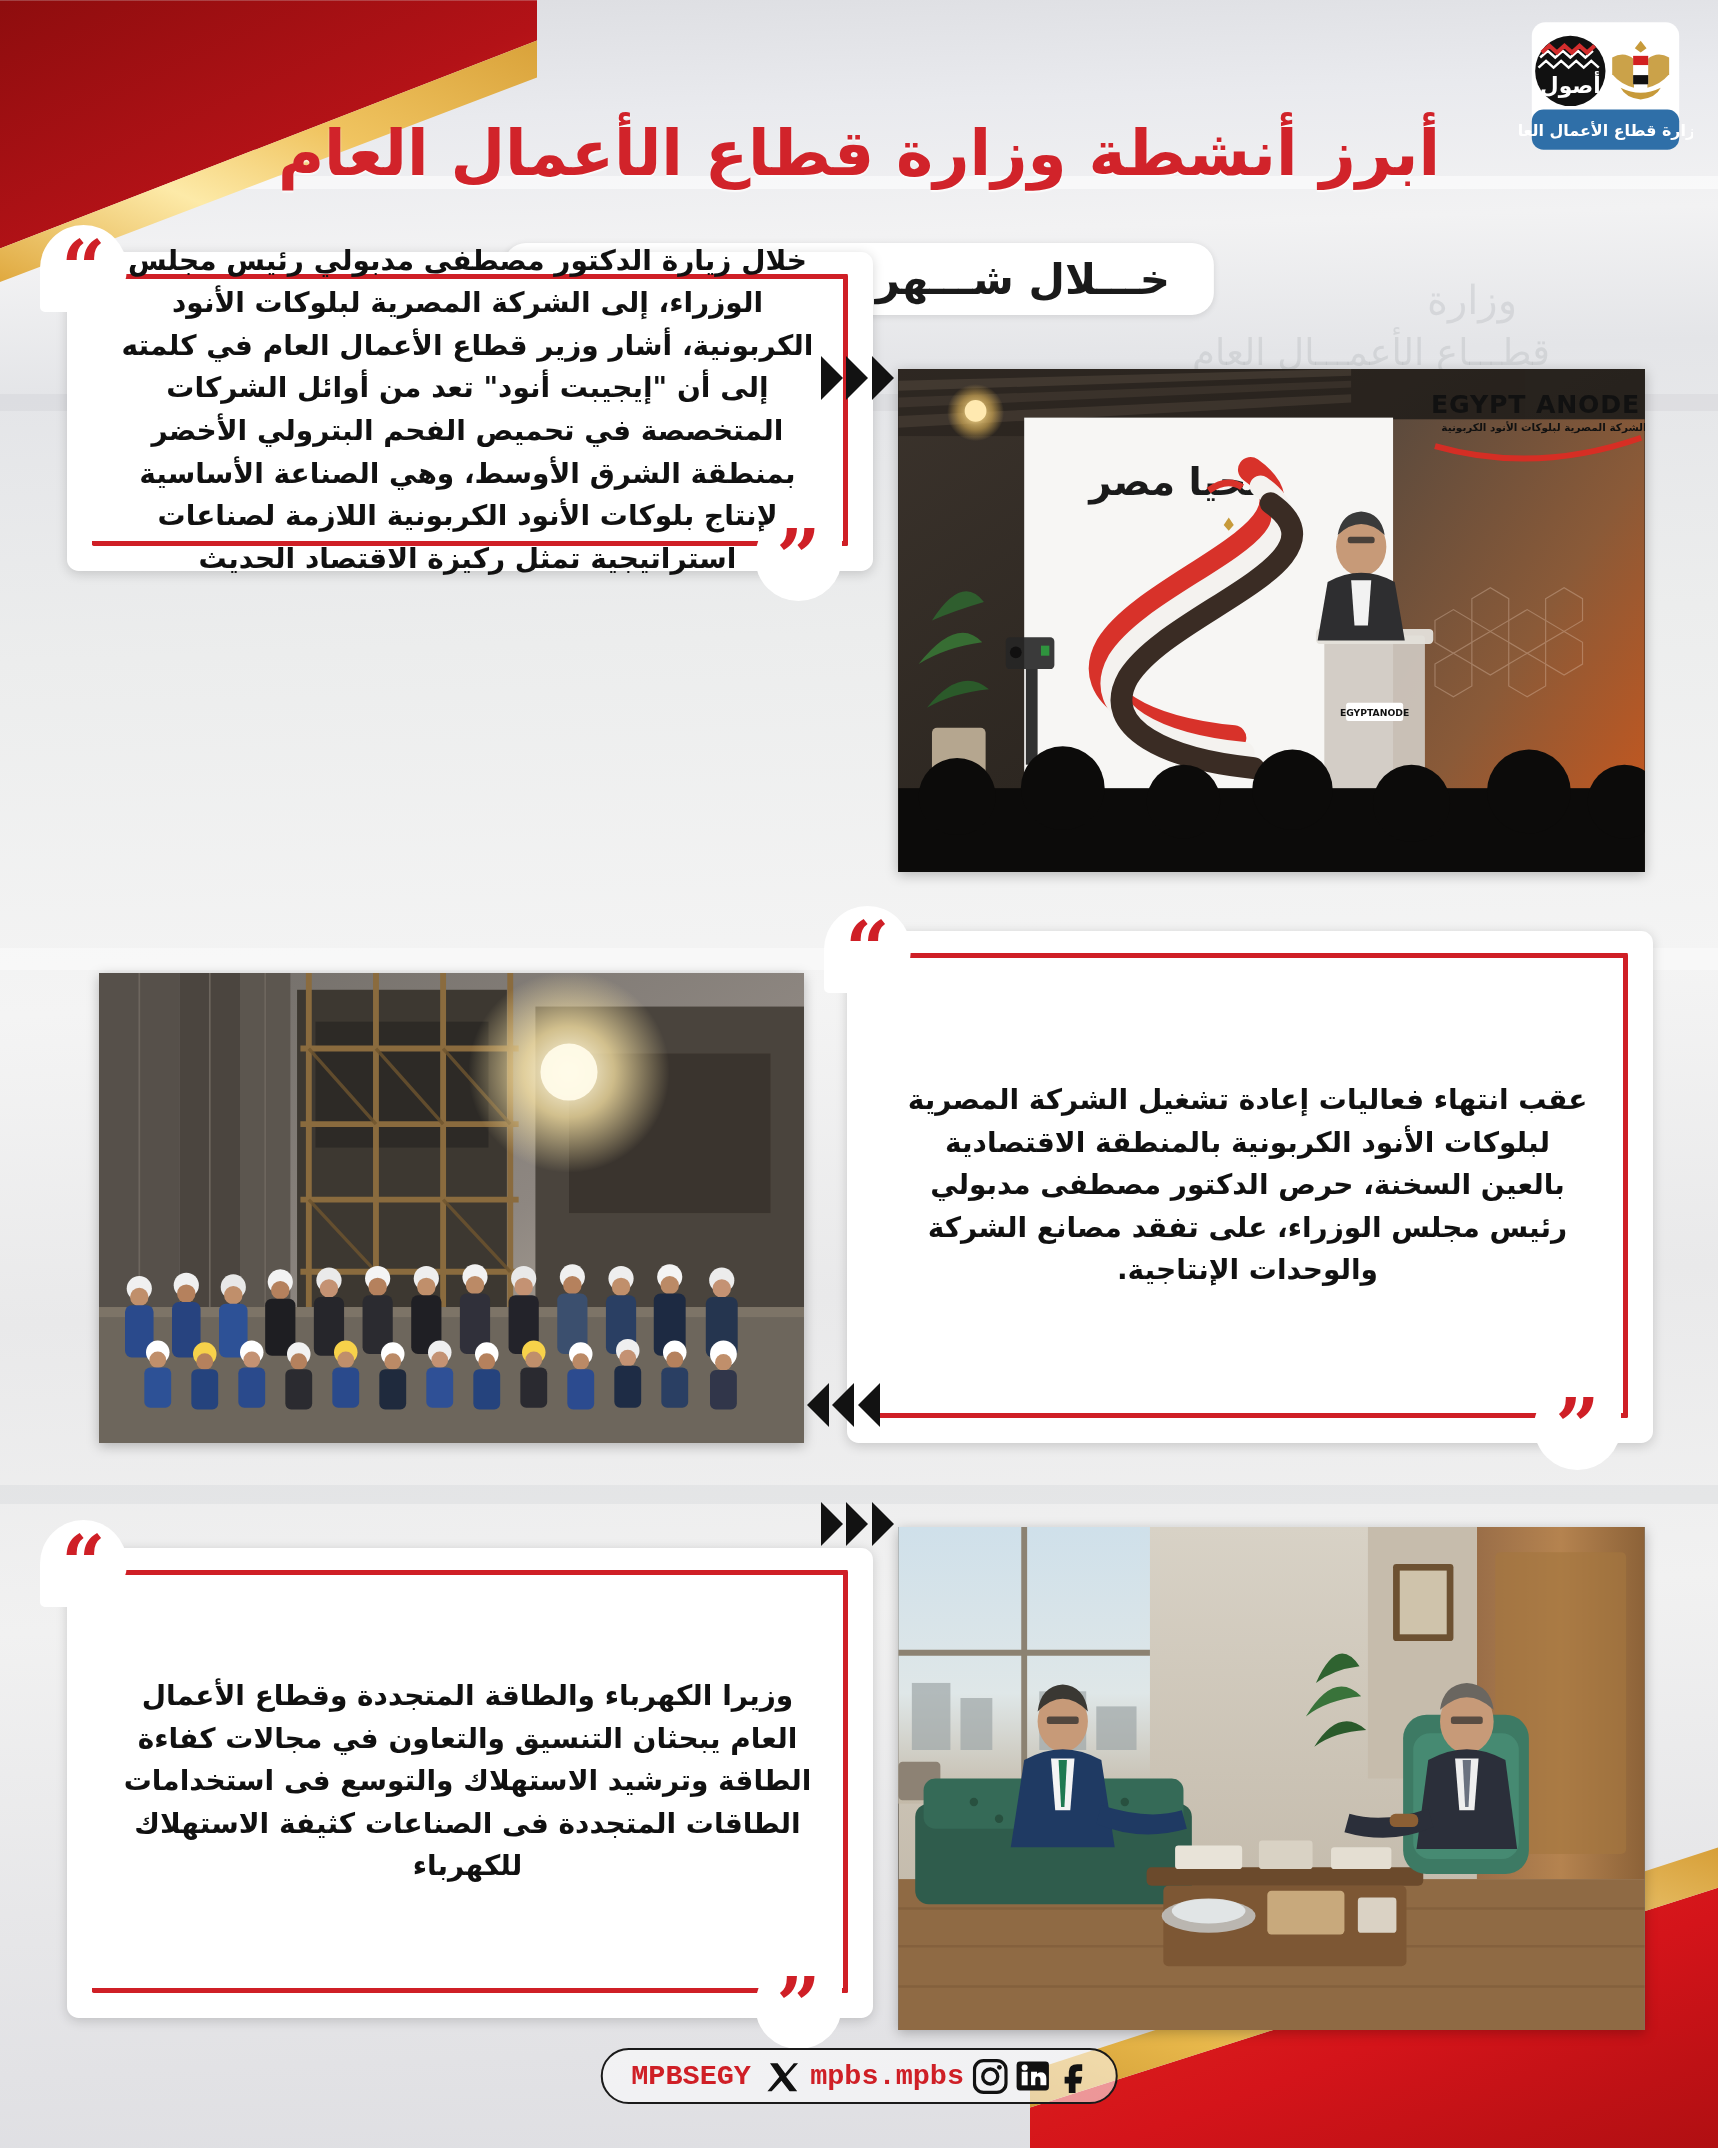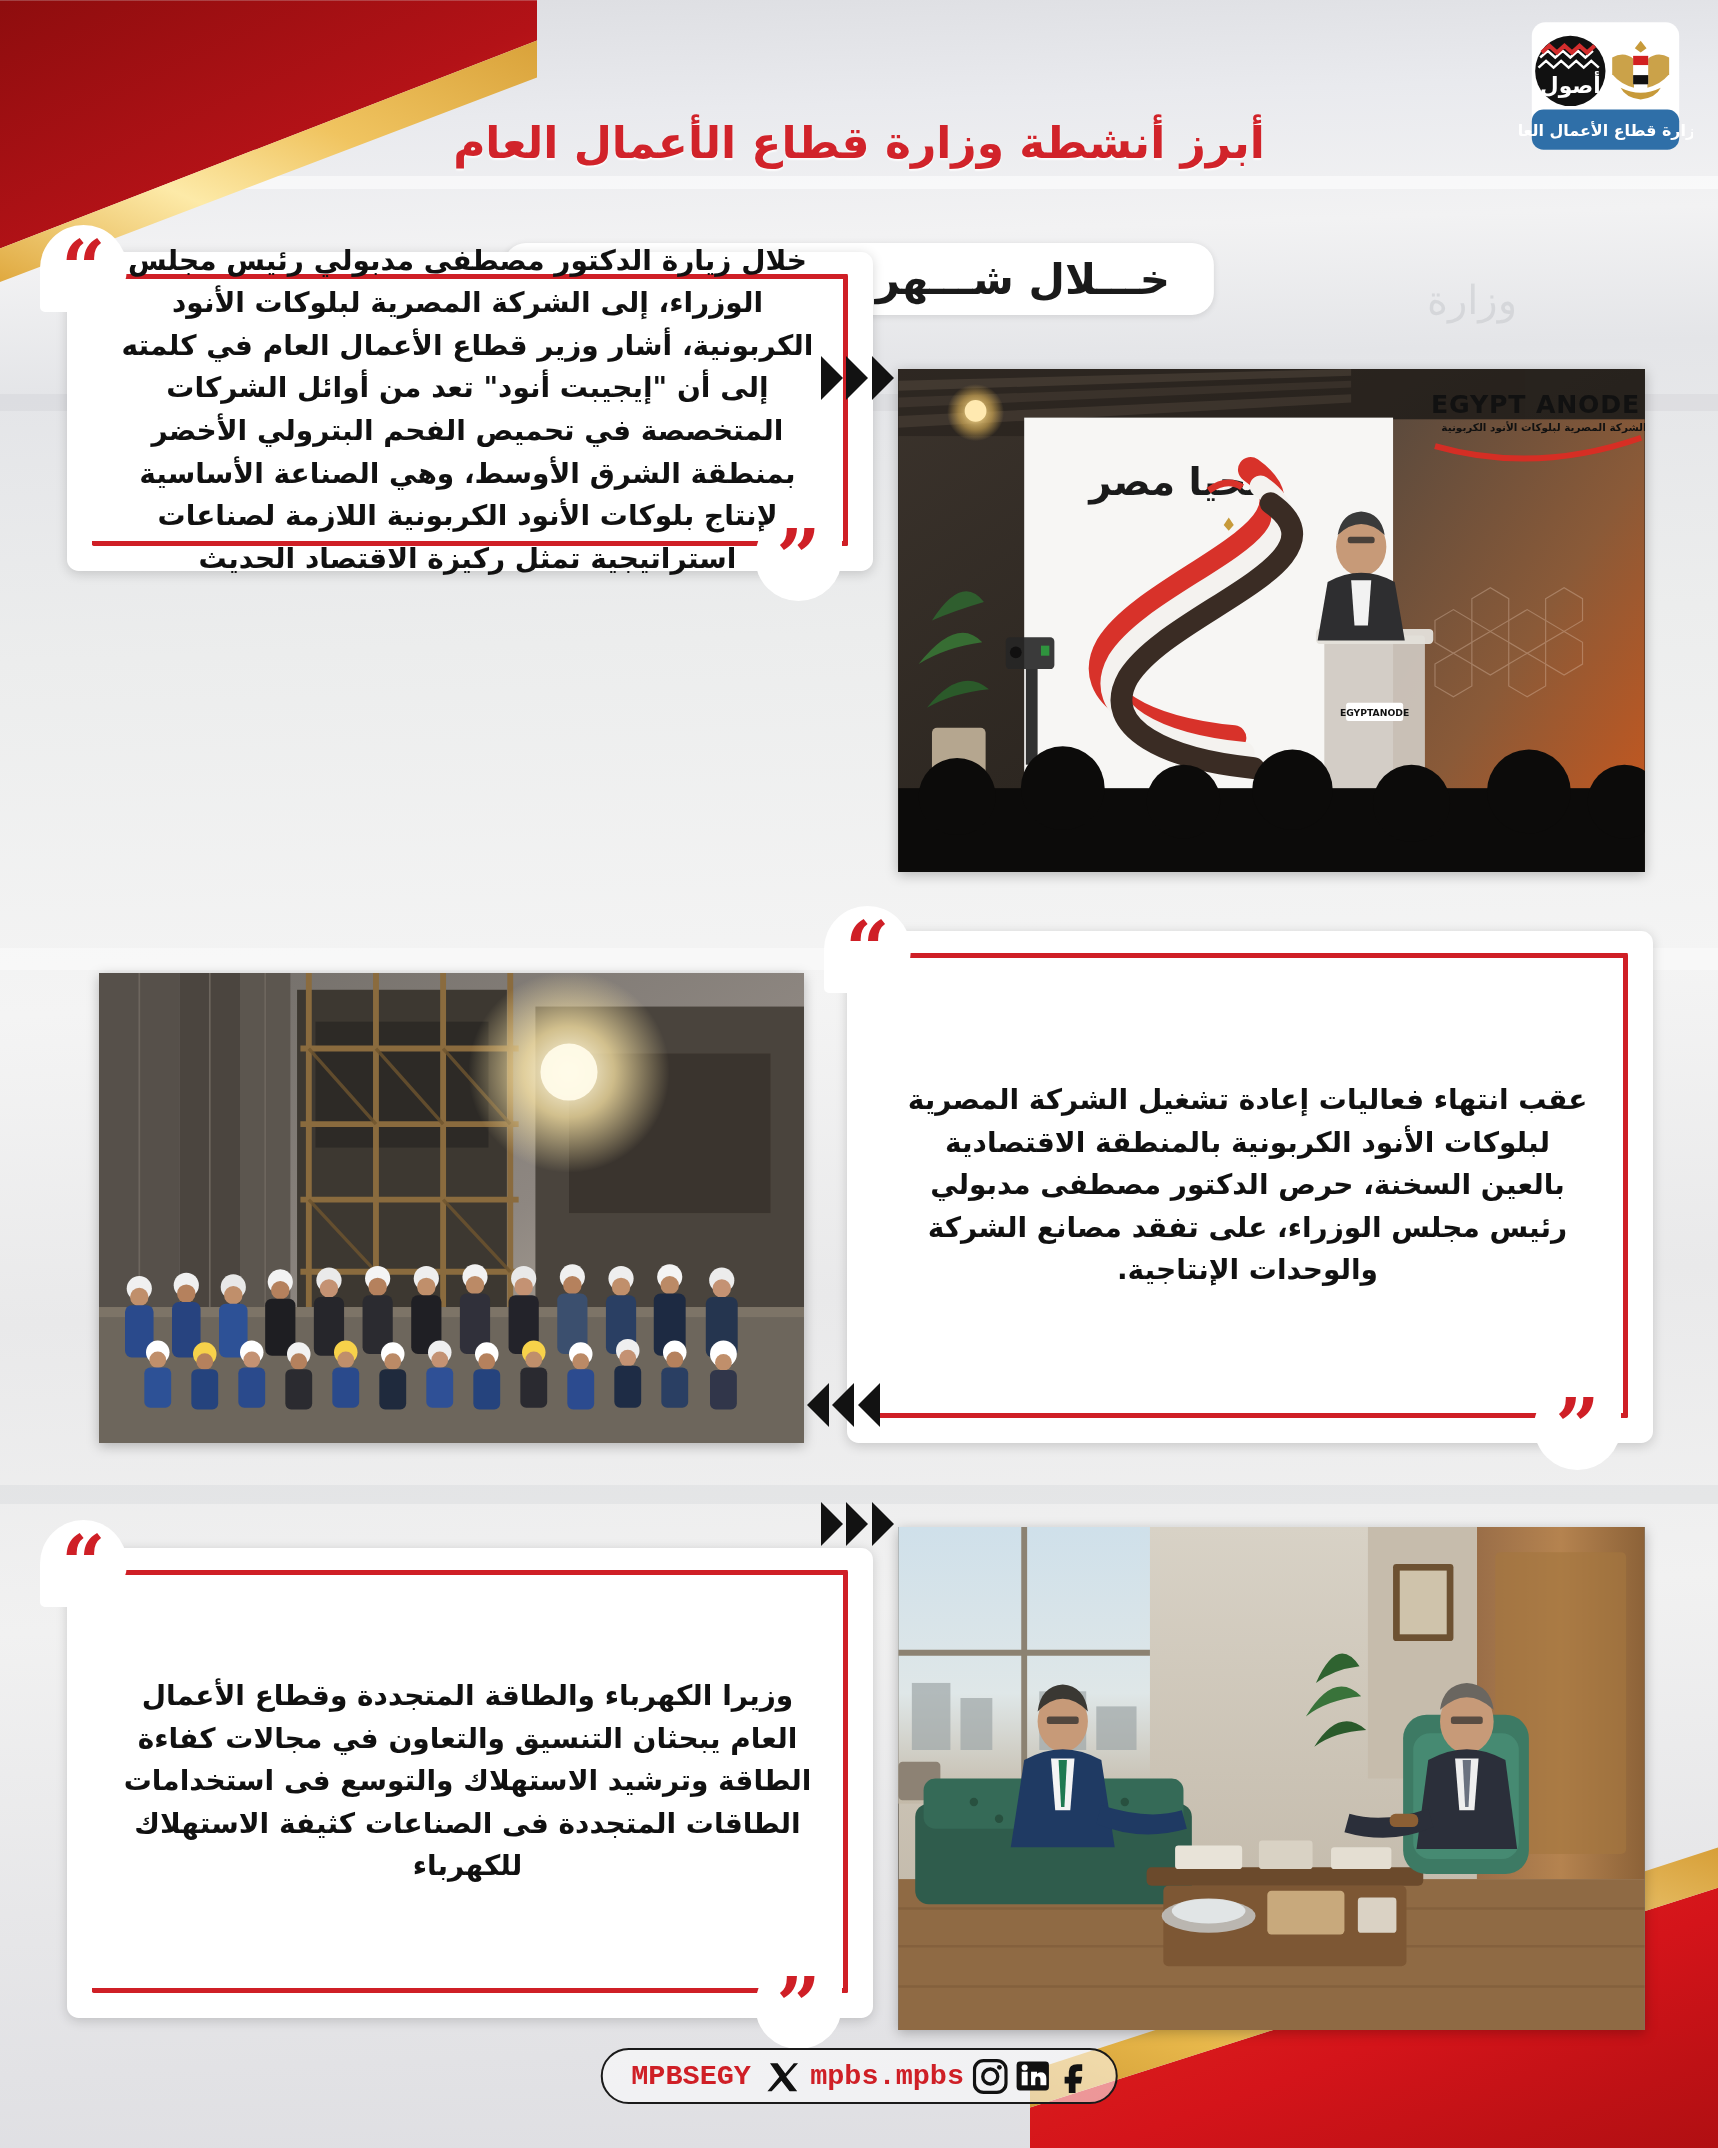--- a/index.html
+++ b/index.html
@@ -56,21 +56,21 @@
   
   .logo-box {
     position: absolute; top: 18.5px; right: 25px;
     width: 175px; height: 134px;
   }
 
   .main-title {
     position: absolute;
     top: 117px; left: 0; right: 0;
     text-align: center;
-    font-size: 44px;
+    font-size: 63px;
     font-weight: 900;
     color: #d1232a;
     letter-spacing: -0.8px;
     text-shadow: 0 1.7px 1.7px rgba(255,255,255,0.8);
   }
 
   .subtitle-pill {
     position: absolute;
     top: 243px; left: 50%; transform: translateX(-50%);
     background: #ffffff;
@@ -178,20 +178,21 @@
 <div id="page">
 
   <div class="band b1"></div>
   <div class="band b2"></div>
   <div class="band b3"></div>
   <div class="band b4"></div>
 
   <div class="wall-ghost en1">MINISTRY</div>
   <div class="wall-ghost en2">BUSINESS</div>
   <div class="wall-ghost ar1">وزارة</div>
+  <div class="wall-ghost ar2">قطـــاع الأعمـــال العام</div>
 
   <svg class="corner-tl" viewBox="0 0 640 400">
     <defs>
       <linearGradient id="redTL" x1="0" y1="0" x2="1" y2="1">
         <stop offset="0%" stop-color="#8e0d0e"></stop>
         <stop offset="55%" stop-color="#b31217"></stop>
         <stop offset="100%" stop-color="#e02a22"></stop>
       </linearGradient>
       <linearGradient id="goldTL" x1="0" y1="1" x2="1" y2="0">
         <stop offset="0%" stop-color="#e0a93f"></stop>

